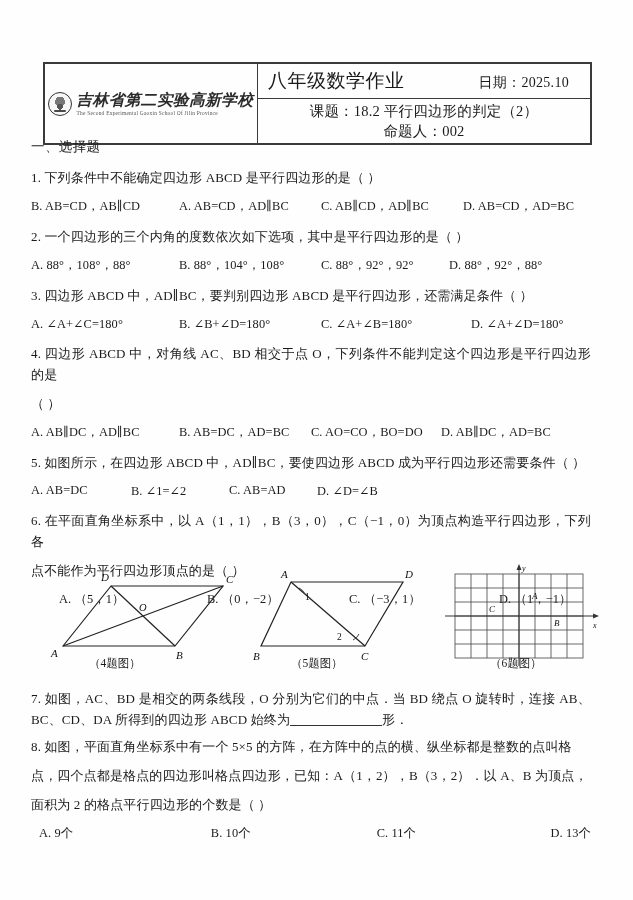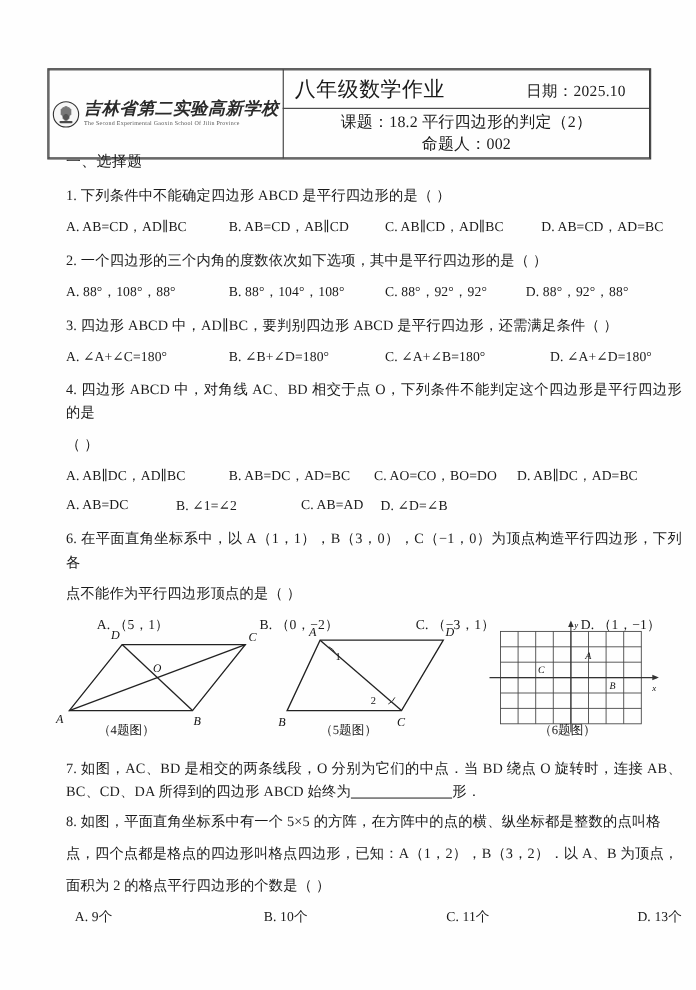--- a/index.html
+++ b/index.html
@@ -118,21 +118,21 @@
   .hdr-line {
     font-size: 14.5px;
     line-height: 1.38;
     letter-spacing: 0.2px;
     white-space: nowrap;
     text-align: center;
   }
   
   .content {
     position: absolute;
-    left: 60px;
+    left: 31px;
     top: 138px;
     width: 560px;
   }
   .sec-title {
     font-size: 13.5px;
     margin: 0 0 11px 0;
     letter-spacing: 0.4px;
   }
   .q {
     font-size: 13px;
@@ -158,21 +158,21 @@
   .opts.q2 span:nth-child(2){width:142px;}
   .opts.q2 span:nth-child(3){width:128px;}
   .opts.q3 span:nth-child(1){width:148px;}
   .opts.q3 span:nth-child(2){width:142px;}
   .opts.q3 span:nth-child(3){width:150px;}
   .opts.q4 span:nth-child(1){width:148px;}
   .opts.q4 span:nth-child(2){width:132px;}
   .opts.q4 span:nth-child(3){width:130px;}
   .opts.q5 span:nth-child(1){width:100px;}
   .opts.q5 span:nth-child(2){width:98px;}
-  .opts.q5 span:nth-child(3){width:88px;text-align:center;}
+  .opts.q5 span:nth-child(3){width:88px;}
   .opts.q6 { padding-left: 28px; }
   .opts.q6 span:nth-child(1){width:148px;}
   .opts.q6 span:nth-child(2){width:142px;}
   .opts.q6 span:nth-child(3){width:150px;}
   .opts.q8 { padding-left: 8px; gap: 24px; }
   .opts.q8 span:nth-child(1){width:148px;}
   .opts.q8 span:nth-child(2){width:142px;}
   .opts.q8 span:nth-child(3){width:150px;}
   .blank-line {
     display: inline-block;
@@ -233,22 +233,22 @@
     </tbody>
       </table>
   </div>
 
   <div class="content">
 
     <div class="sec-title">一、选择题</div>
 
     <div class="q">1. 下列条件中不能确定四边形 ABCD 是平行四边形的是（      ）</div>
     <div class="opts q1">
+      <span>B. AB=CD，AB∥CD</span>
       <span>A. AB=CD，AD∥BC</span>
-      <span>B. AB=CD，AB∥CD</span>
       <span>C. AB∥CD，AD∥BC</span>
       <span>D. AB=CD，AD=BC</span>
     </div>
 
     <div class="q">2. 一个四边形的三个内角的度数依次如下选项，其中是平行四边形的是（      ）</div>
     <div class="opts q2">
       <span>A. 88°，108°，88°</span>
       <span>B. 88°，104°，108°</span>
       <span>C. 88°，92°，92°</span>
       <span>D. 88°，92°，88°</span>
@@ -264,20 +264,21 @@
 
     <div class="q tight">4. 四边形 ABCD 中，对角线 AC、BD 相交于点 O，下列条件不能判定这个四边形是平行四边形的是</div>
     <div class="q">（      ）</div>
     <div class="opts q4">
       <span>A. AB∥DC，AD∥BC</span>
       <span>B. AB=DC，AD=BC</span>
       <span>C. AO=CO，BO=DO</span>
       <span>D. AB∥DC，AD=BC</span>
     </div>
 
+    <div class="q">5. 如图所示，在四边形 ABCD 中，AD∥BC，要使四边形 ABCD 成为平行四边形还需要条件（      ）</div>
     <div class="opts q5">
       <span>A. AB=DC</span>
       <span>B. ∠1=∠2</span>
       <span>C. AB=AD</span>
       <span>D. ∠D=∠B</span>
     </div>
 
     <div class="q tight">6. 在平面直角坐标系中，以 A（1，1），B（3，0），C（−1，0）为顶点构造平行四边形，下列各</div>
     <div class="q">点不能作为平行四边形顶点的是（      ）</div>
     <div class="opts q6">

